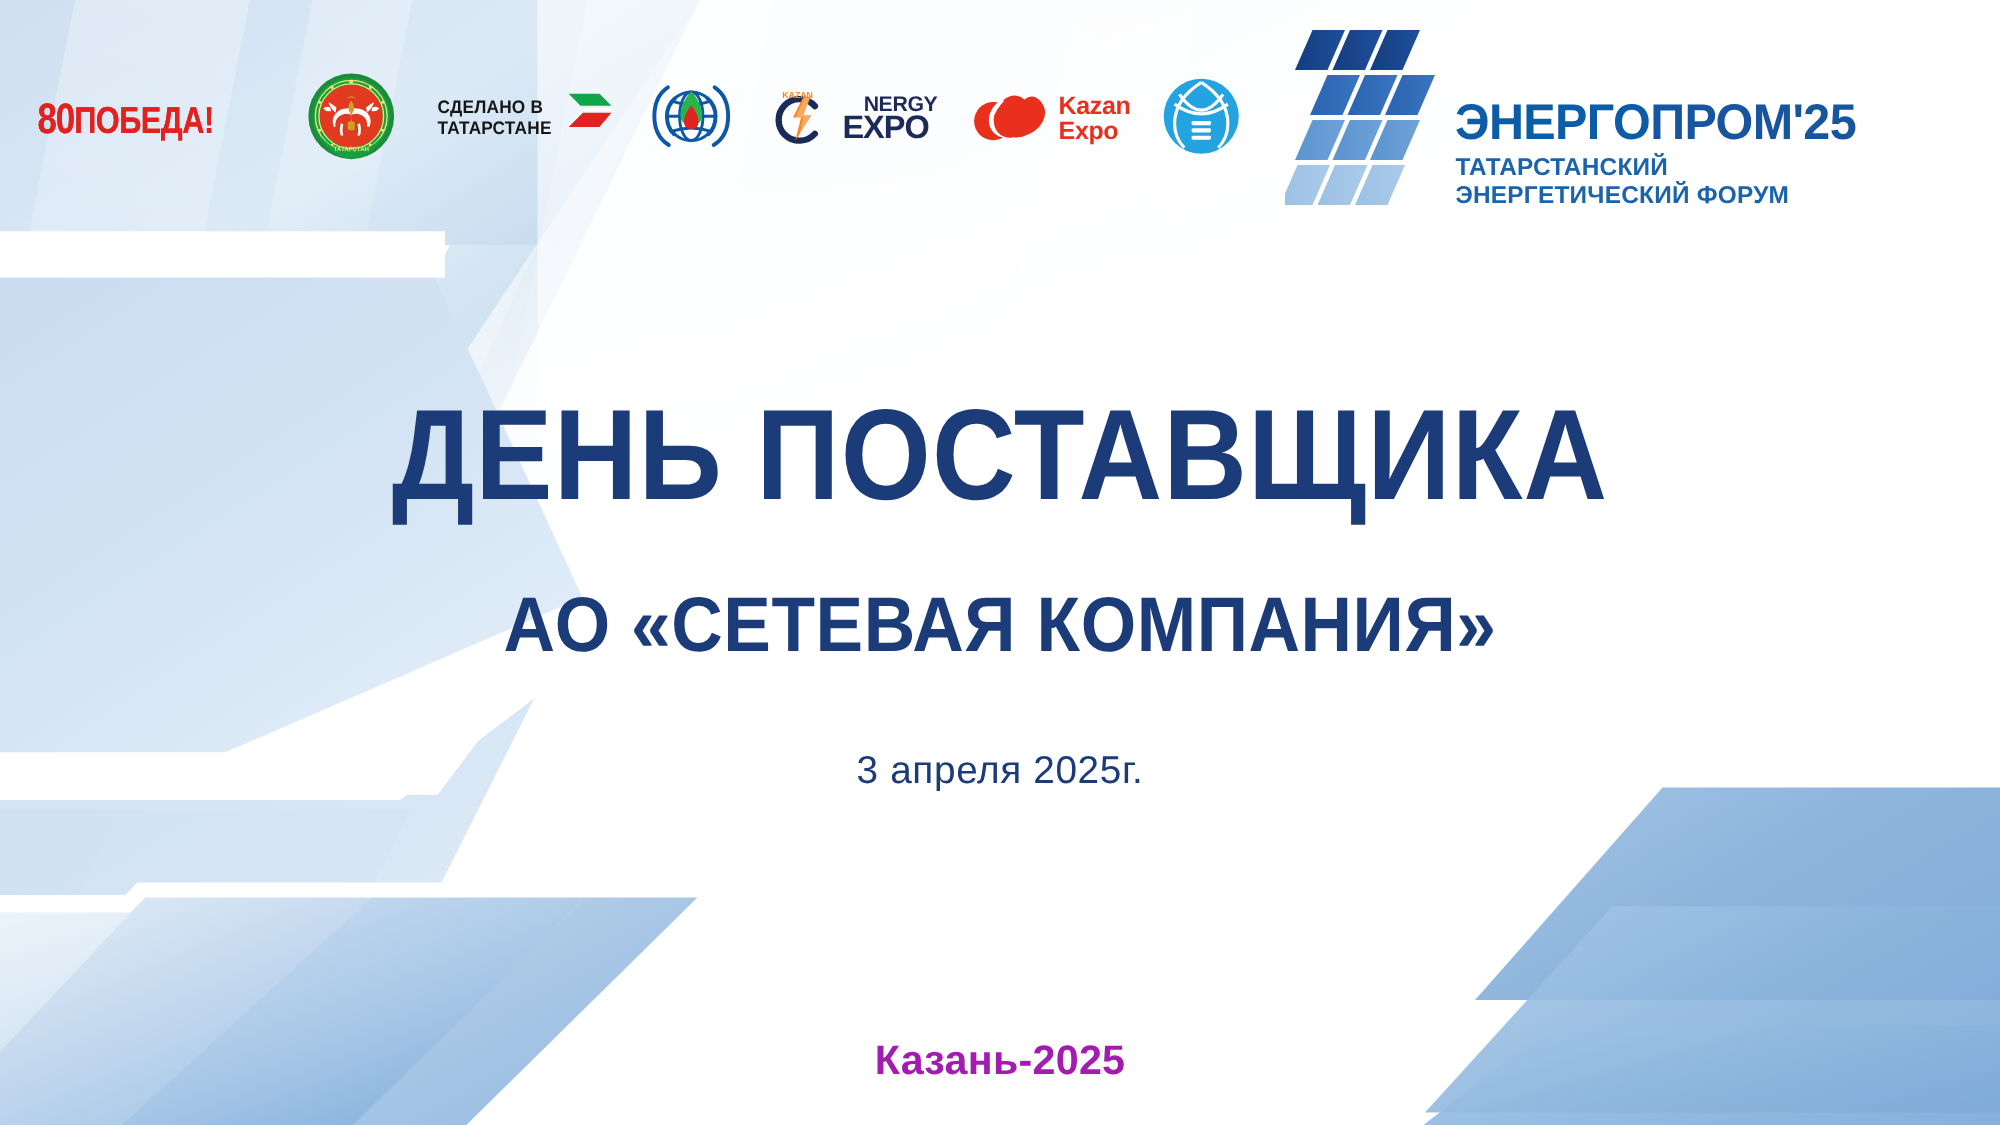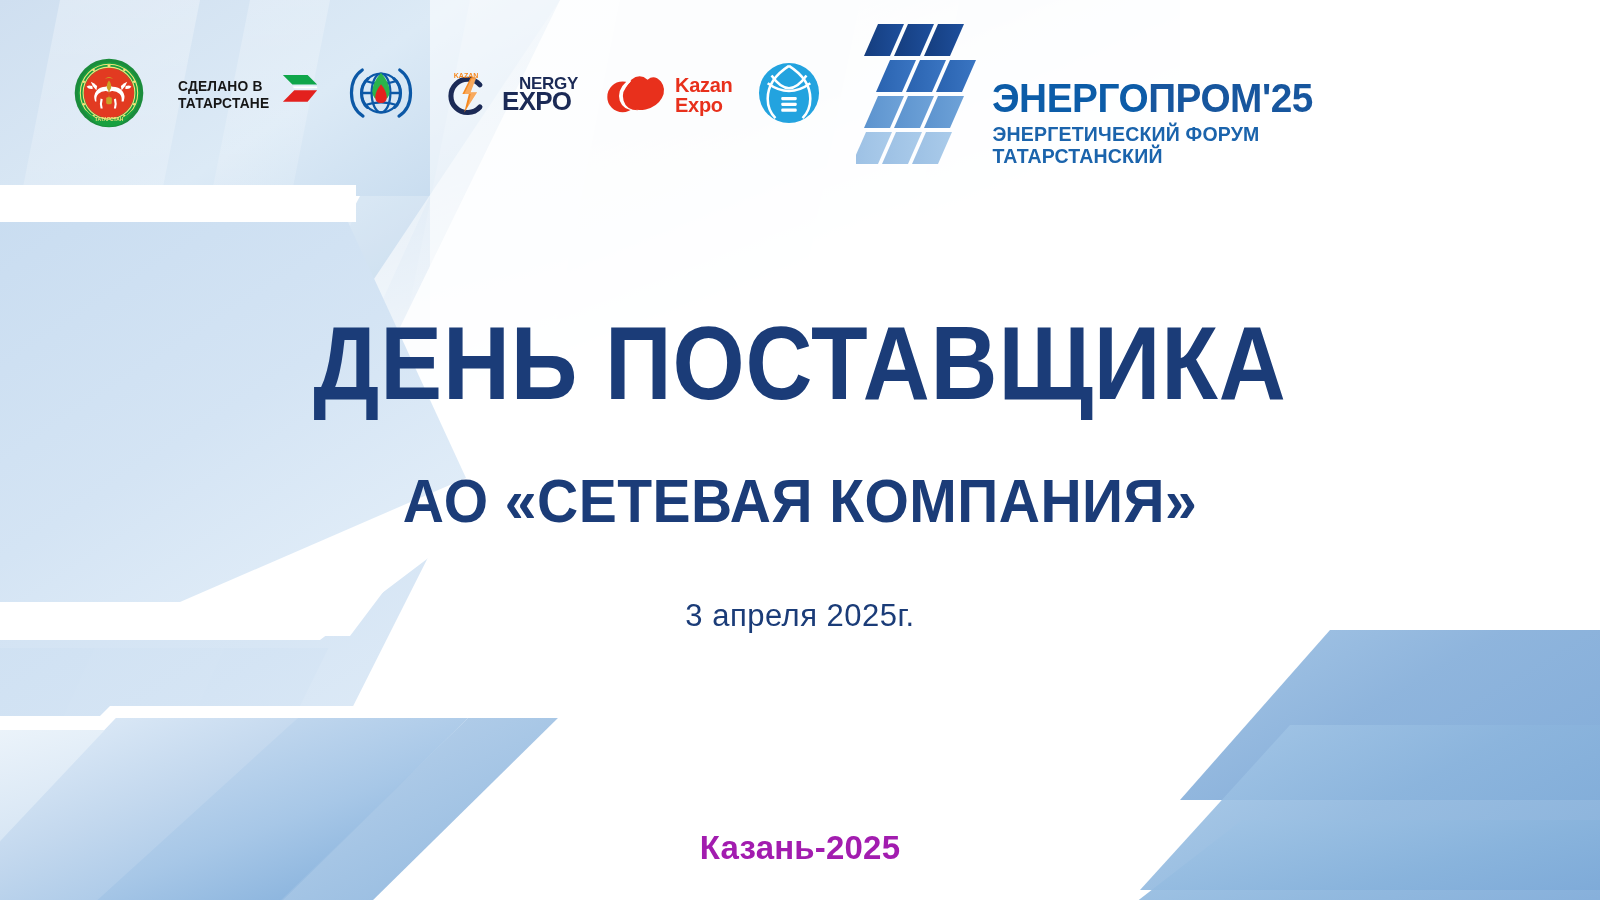--- a/index.html
+++ b/index.html
@@ -281,20 +281,23 @@
       <g>
         <polygon points="1330,630 1660,630 1660,800 1180,800" fill="url(#gBRa)" opacity="0.93"></polygon>
         <polygon points="1290,725 1660,725 1660,890 1140,890" fill="url(#gBRb)" opacity="0.90"></polygon>
         <polygon points="1242,820 1660,820 1660,930 1100,930" fill="url(#gBRc)" opacity="0.92"></polygon>
       </g>
     </svg>
   </div>
 
   <div class="logo-strip">
 
+    <div class="logo">
+      <div class="pobeda"><span class="num">80</span><span>ПОБЕДА!</span></div>
+    </div>
 
     <div class="logo">
       <svg class="coa" viewBox="0 0 100 100" aria-hidden="true">
         <circle cx="50" cy="50" r="49" fill="#1B8C3C"></circle>
         <circle cx="50" cy="50" r="44" fill="#18A03F"></circle>
         <circle cx="50" cy="50" r="36" fill="#E23A21"></circle>
 
         <g stroke="#F4E27A" stroke-width="1.5" fill="none">
           <circle cx="50" cy="50" r="41"></circle>
           <circle cx="50" cy="50" r="37"></circle>
@@ -450,22 +453,22 @@
 
         <g fill="url(#r4)">
           <polygon points="10,110 36,110 22,142 -4,142"></polygon>
           <polygon points="40,110 66,110 52,142 26,142"></polygon>
           <polygon points="70,110 96,110 82,142 56,142"></polygon>
         </g>
       </svg>
       <div class="ep-txt">
         <div class="ep-main"><span class="b1">ЭНЕРГО</span><span class="b2">ПРОМ'25</span></div>
         <div class="ep-sub">
+          <div>ТАТАРСТАНСКИЙ</div>
           <div>ЭНЕРГЕТИЧЕСКИЙ ФОРУМ</div>
-          <div>ТАТАРСТАНСКИЙ</div>
         </div>
       </div>
     </div>
   </div>
 
   <div class="content">
     <div class="title">ДЕНЬ ПОСТАВЩИКА</div>
     <div class="subtitle">АО «СЕТЕВАЯ КОМПАНИЯ»</div>
     <div class="date">3 апреля 2025г.</div>
     <div class="footer">Казань-2025</div>

